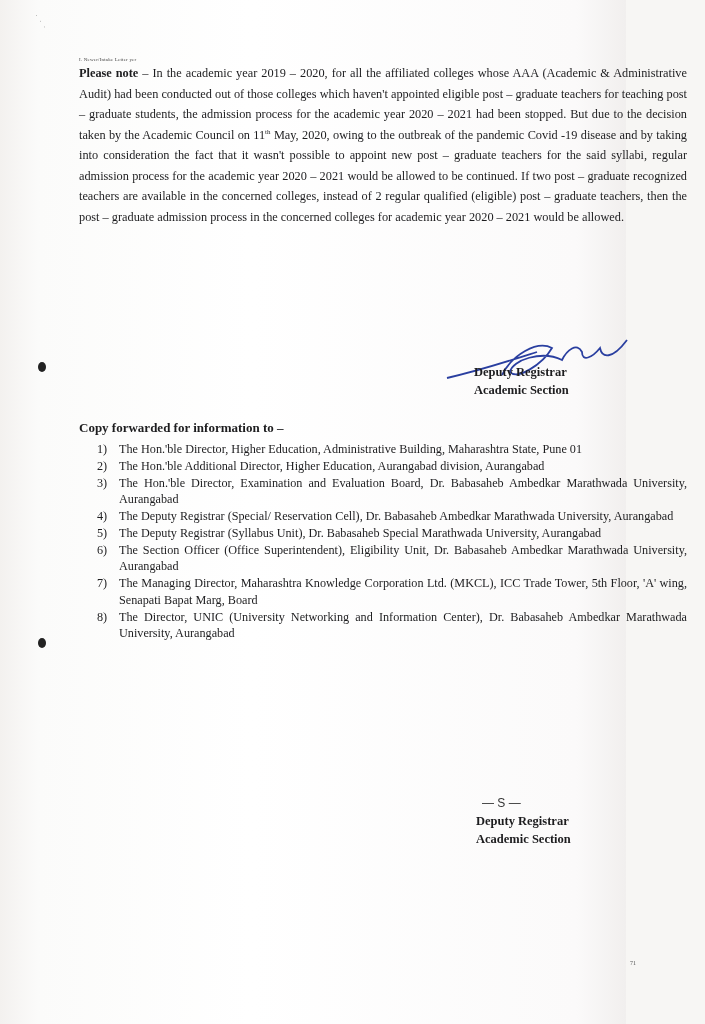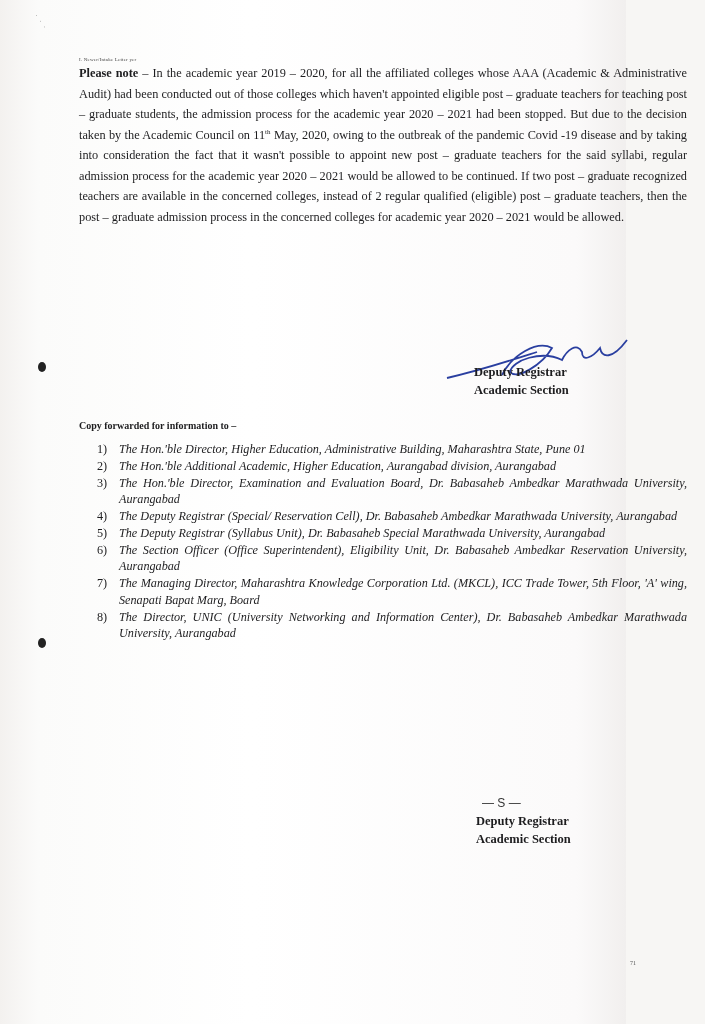--- a/index.html
+++ b/index.html
@@ -9,25 +9,25 @@
     font-family: "Liberation Serif", serif;
     color: #1d1d1f;
   }
   .page { position: absolute; left: 0; top: 0; width: 626px; height: 1024px;
     background: linear-gradient(90deg, #f3f1ef 0%, #fbfbfa 6%, #ffffff 40%, #fbfafa 92%, #f1efee 100%); }
   .hdr-tiny { position: absolute; left: 79px; top: 57px; font-size: 5px; color: #444; letter-spacing: 0.2px; }
   .para { position: absolute; left: 79px; top: 63px; width: 608px; font-size: 12.3px; line-height: 20.5px; text-align: justify; }
   .para b { font-weight: bold; }
   .sig1 { position: absolute; left: 474px; top: 363px; font-size: 12.5px; font-weight: bold; line-height: 18px; }
   .sigline { position: absolute; left: 442px; top: 330px; }
-  .copy-title { position: absolute; left: 79px; top: 420px; font-size: 10px; font-weight: bold; }
+  .copy-title { position: absolute; left: 79px; top: 420px; font-size: 13px; font-weight: bold; }
   .list { position: absolute; left: 97px; top: 441px; width: 590px; margin: 0; padding: 0; list-style: none; font-size: 12.2px; line-height: 16.4px; }
   .list li { display: flex; margin-bottom: 0.5px; }
   .list .num { width: 22px; flex: 0 0 22px; }
-  .list .txt { flex: 1; text-align: justify; font-style: italic; }
+  .list .txt { flex: 1; text-align: justify; }
   .sig2 { position: absolute; left: 476px; top: 812px; font-size: 12.5px; font-weight: bold; line-height: 18px; }
   .s-mark { position: absolute; left: 482px; top: 796px; font-size: 12px; color: #333; font-family: "Liberation Sans", sans-serif; }
   .pgnum { position: absolute; left: 630px; top: 960px; font-size: 6px; color: #555; }
   .hole { position: absolute; width: 8px; height: 10px; border-radius: 50%; background: #222; }
   .dots { position: absolute; left: 34px; top: 18px; font-size: 6px; color: #666; transform: rotate(55deg); letter-spacing: 2px; }
   sup { font-size: 7px; line-height: 0; }
 </style>
 </head>
 <body>
 
@@ -53,37 +53,37 @@
 
   <div class="copy-title">Copy forwarded for information to –</div>
 
   <ul class="list">
     <li>
         <span class="num">1)</span>
         <span class="txt">The Hon.'ble Director, Higher Education, Administrative Building, Maharashtra State, Pune 01</span>
       </li>
     <li>
         <span class="num">2)</span>
-        <span class="txt">The Hon.'ble Additional Academic, Higher Education, Aurangabad division, Aurangabad</span>
+        <span class="txt">The Hon.'ble Additional Director, Higher Education, Aurangabad division, Aurangabad</span>
       </li>
     <li>
         <span class="num">3)</span>
         <span class="txt">The Hon.'ble Director, Examination and Evaluation Board, Dr. Babasaheb Ambedkar Marathwada University, Aurangabad</span>
       </li>
     <li>
         <span class="num">4)</span>
         <span class="txt">The Deputy Registrar (Special/ Reservation Cell), Dr. Babasaheb Ambedkar Marathwada University, Aurangabad</span>
       </li>
     <li>
         <span class="num">5)</span>
         <span class="txt">The Deputy Registrar (Syllabus Unit), Dr. Babasaheb Special Marathwada University, Aurangabad</span>
       </li>
     <li>
         <span class="num">6)</span>
-        <span class="txt">The Section Officer (Office Superintendent), Eligibility Unit, Dr. Babasaheb Ambedkar Reservation University, Aurangabad</span>
+        <span class="txt">The Section Officer (Office Superintendent), Eligibility Unit, Dr. Babasaheb Ambedkar Marathwada University, Aurangabad</span>
       </li>
     <li>
         <span class="num">7)</span>
         <span class="txt">The Managing Director, Maharashtra Knowledge Corporation Ltd. (MKCL), ICC Trade Tower, 5th Floor, 'A' wing, Senapati Bapat Marg, Board</span>
       </li>
     <li>
         <span class="num">8)</span>
         <span class="txt">The Director, UNIC (University Networking and Information Center), Dr. Babasaheb Ambedkar Marathwada University, Aurangabad</span>
       </li>
   </ul>

